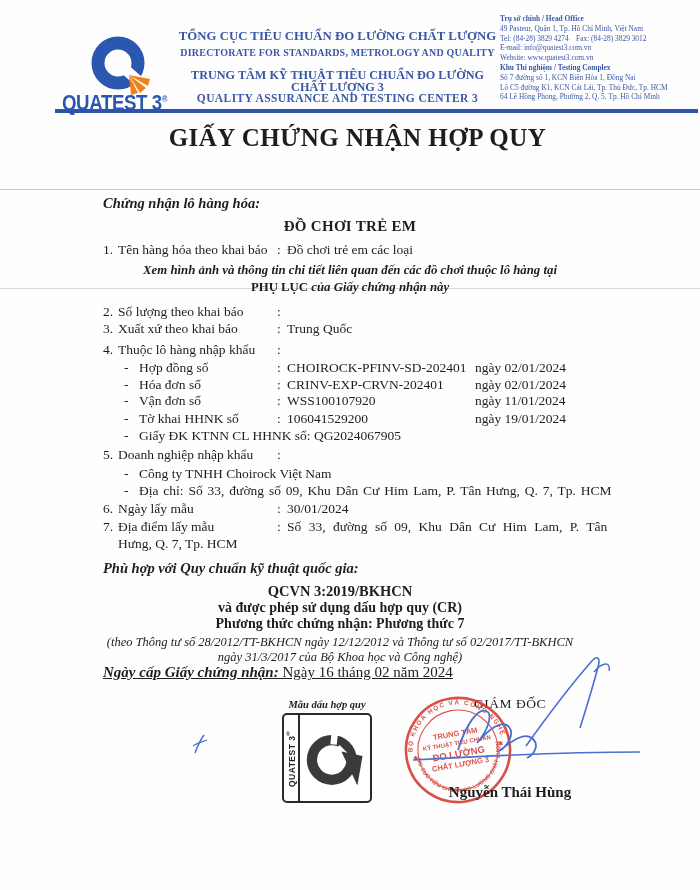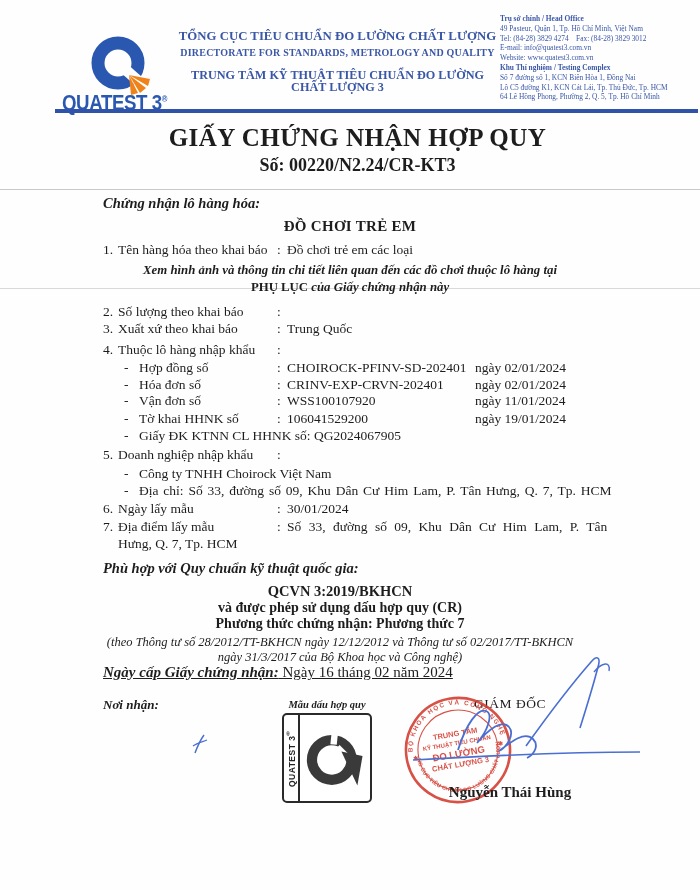--- a/index.html
+++ b/index.html
@@ -103,41 +103,41 @@
       <polygon points="69,42 86,55 80,60" fill="#f0821a"></polygon>
       <polygon points="69,42 78,60 71,62" fill="#f0821a"></polygon>
     </svg>
     <div class="brand" data-name="brand-name"><span data-name="brand-text">QUATEST 3</span><sup data-name="registered-mark">®</sup></div>
   </div>
 
   <div class="org" data-name="organization-block">
     <div class="org-l1" data-name="org-name-vn">TỔNG CỤC TIÊU CHUẨN ĐO LƯỜNG CHẤT LƯỢNG</div>
     <div class="org-l2" data-name="org-name-en">DIRECTORATE FOR STANDARDS, METROLOGY AND QUALITY</div>
     <div class="org-l3" data-name="center-name-vn">TRUNG TÂM KỸ THUẬT TIÊU CHUẨN ĐO LƯỜNG CHẤT LƯỢNG 3</div>
+    <div class="org-l4" data-name="center-name-en">QUALITY ASSURANCE AND TESTING CENTER 3</div>
   </div>
 
   <div class="addr" data-name="address-block">
     <div class="addr-line" data-name="address-line">Trụ sở chính / Head Office</div>
     <div class="addr-line" data-name="address-line">49 Pasteur, Quận 1, Tp. Hồ Chí Minh, Việt Nam</div>
     <div class="addr-line" data-name="address-line">Tel: (84-28) 3829 4274    Fax: (84-28) 3829 3012</div>
     <div class="addr-line" data-name="address-line">E-mail: info@quatest3.com.vn</div>
     <div class="addr-line" data-name="address-line">Website: www.quatest3.com.vn</div>
     <div class="addr-line" data-name="address-line">Khu Thí nghiệm / Testing Complex</div>
     <div class="addr-line" data-name="address-line">Số 7 đường số 1, KCN Biên Hòa 1, Đồng Nai</div>
     <div class="addr-line" data-name="address-line">Lô C5 đường K1, KCN Cát Lái, Tp. Thủ Đức, Tp. HCM</div>
     <div class="addr-line" data-name="address-line">64 Lê Hồng Phong, Phường 2, Q. 5, Tp. Hồ Chí Minh</div>
   </div>
 
   <div class="blue-rule" data-name="header-divider"></div>
   <div class="hairline" style="top:189px;" data-name="scan-hairline"></div>
   <div class="hairline" style="top:288px;opacity:.7;" data-name="scan-hairline"></div>
 
   <div class="title-block" data-name="title-block">
     <div class="title-main" data-name="certificate-title">GIẤY CHỨNG NHẬN HỢP QUY</div>
-    <div class="title-no" data-name="certificate-number">Số: 00220/N2.24/CR-KT3</div>
   </div>
 
   <div class="certify-lead" data-name="certify-lead">Chứng nhận lô hàng hóa:</div>
   <div class="product" data-name="product-name">ĐỒ CHƠI TRẺ EM</div>
 
   <div class="items" data-name="declaration-items">
 
     <div class="row" style="top:6px;" data-name="item-row-1">
       <span class="num" data-name="item-number">1.</span>
       <span class="lbl" data-name="item-label">Tên hàng hóa theo khai báo</span>
@@ -239,21 +239,20 @@
     <div class="comp-center comp-method" data-name="certification-method">Phương thức chứng nhận: Phương thức 7</div>
     <div class="comp-legal legal1" data-name="legal-reference-line1">(theo Thông tư số 28/2012/TT-BKHCN ngày 12/12/2012 và Thông tư số 02/2017/TT-BKHCN</div>
     <div class="comp-legal legal2" data-name="legal-reference-line2">ngày 31/3/2017 của Bộ Khoa học và Công nghệ)</div>
   </div>
 
   <div class="issue-line" data-name="issue-date-line">
     <span class="issue-lead" data-name="issue-date-label">Ngày cấp Giấy chứng nhận:</span><span data-name="issue-date-value"> Ngày 16 tháng 02 năm 2024</span>
   </div>
 
   <div class="recipients" data-name="recipients-block">
-    <div class="recip-title" data-name="recipients-title">Nơi nhận:</div>
   </div>
 
   <svg class="pen-initial" width="18" height="22" viewBox="0 0 18 22" data-name="pen-initial-icon">
     <path d="M4,20 C7,12 10,6 13,2" fill="none" stroke="#4a6fd0" stroke-width="1.5"></path>
     <path d="M2,13 C6,10 11,9 16,7" fill="none" stroke="#4a6fd0" stroke-width="1.3"></path>
   </svg>
 
   <div class="cr-caption" data-name="cr-sample-caption">Mẫu dấu hợp quy</div>
   <div class="cr-box" data-name="cr-mark-box">
     <div class="cr-strip" data-name="cr-mark-side-strip">

